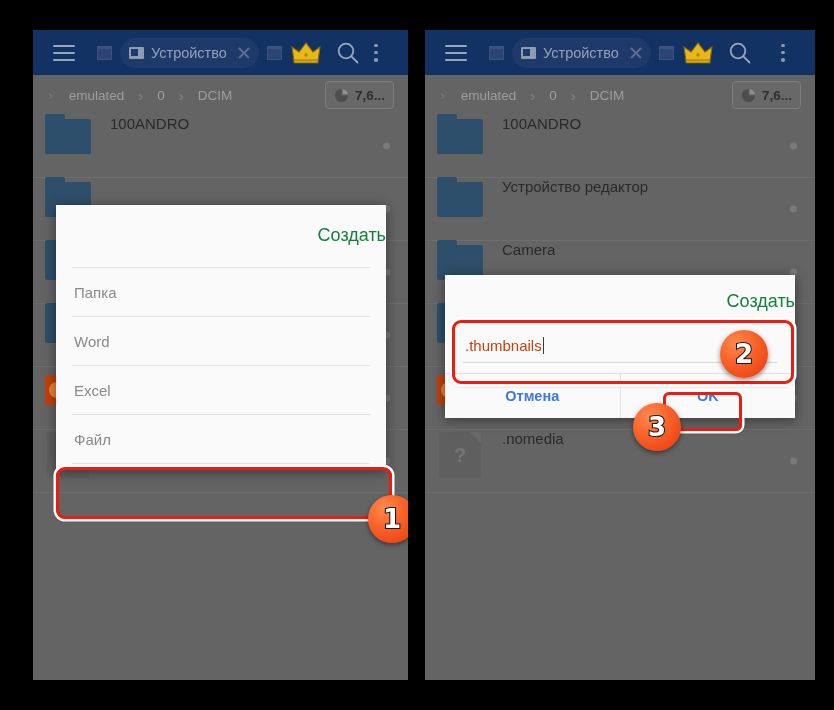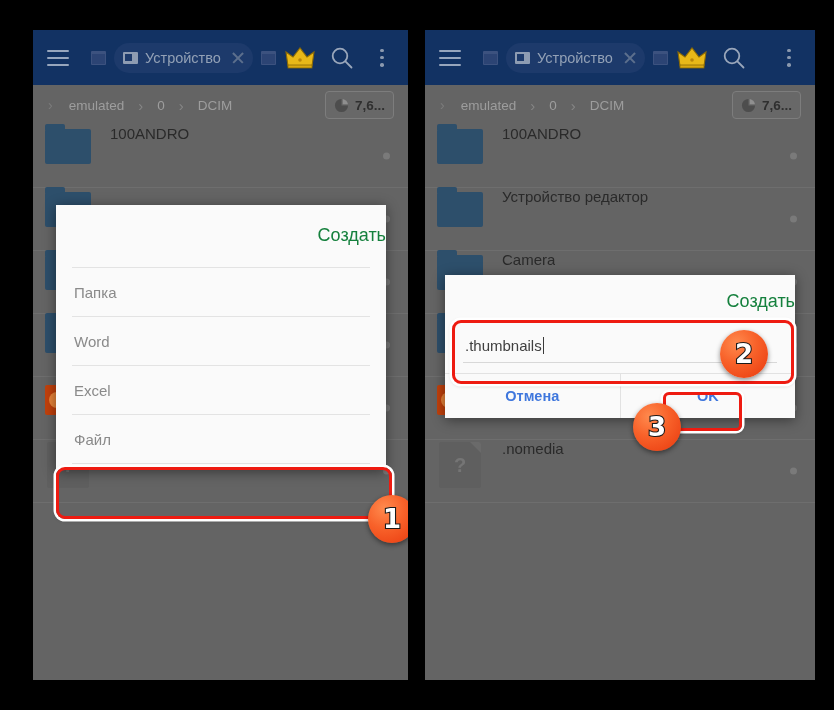--- a/index.html
+++ b/index.html
@@ -31,25 +31,25 @@
     height: 650px;
     background: #646464;
     overflow: hidden;
   }
   .phone.left  { left: 33px;  width: 375px; }
   .phone.right { left: 425px; width: 390px; }
 
   
   .toolbar {
     position: relative;
-    height: 55px;
+    height: 45px;
     background: #123263;
     display: flex;
     align-items: center;
-    padding: 0 8px;
+    padding: 0 14px;
     box-sizing: border-box;
   }
   .tb-hamburger {
     width: 22px; height: 16px;
     display: flex; flex-direction: column; justify-content: space-between;
     margin-left: 6px;
     flex: 0 0 auto;
   }
   .tb-hamburger i { display:block; height: 2px; background: #97a6bd; border-radius: 1px; }
 
@@ -282,21 +282,21 @@
     display:inline-block;
     width: 1.5px; height: 17px;
     background: #3a3a3a;
     vertical-align: -3px;
     margin-left: 1px;
   }
   .entry-line {
     display:flex; align-items:flex-end;
     border-bottom: 1px solid #d8d8d8;
     padding: 9px 2px 8px;
-    color:#404040; font-size:15px;
+    color:#c2410c; font-size:15px;
   }
   .dlg-actions {
     display:flex;
     border-top: 1px solid #e2e2e2;
     height: 44px;
   }
   .dlg-actions .btn {
     flex: 1 1 0;
     display:flex;
     align-items:center;

